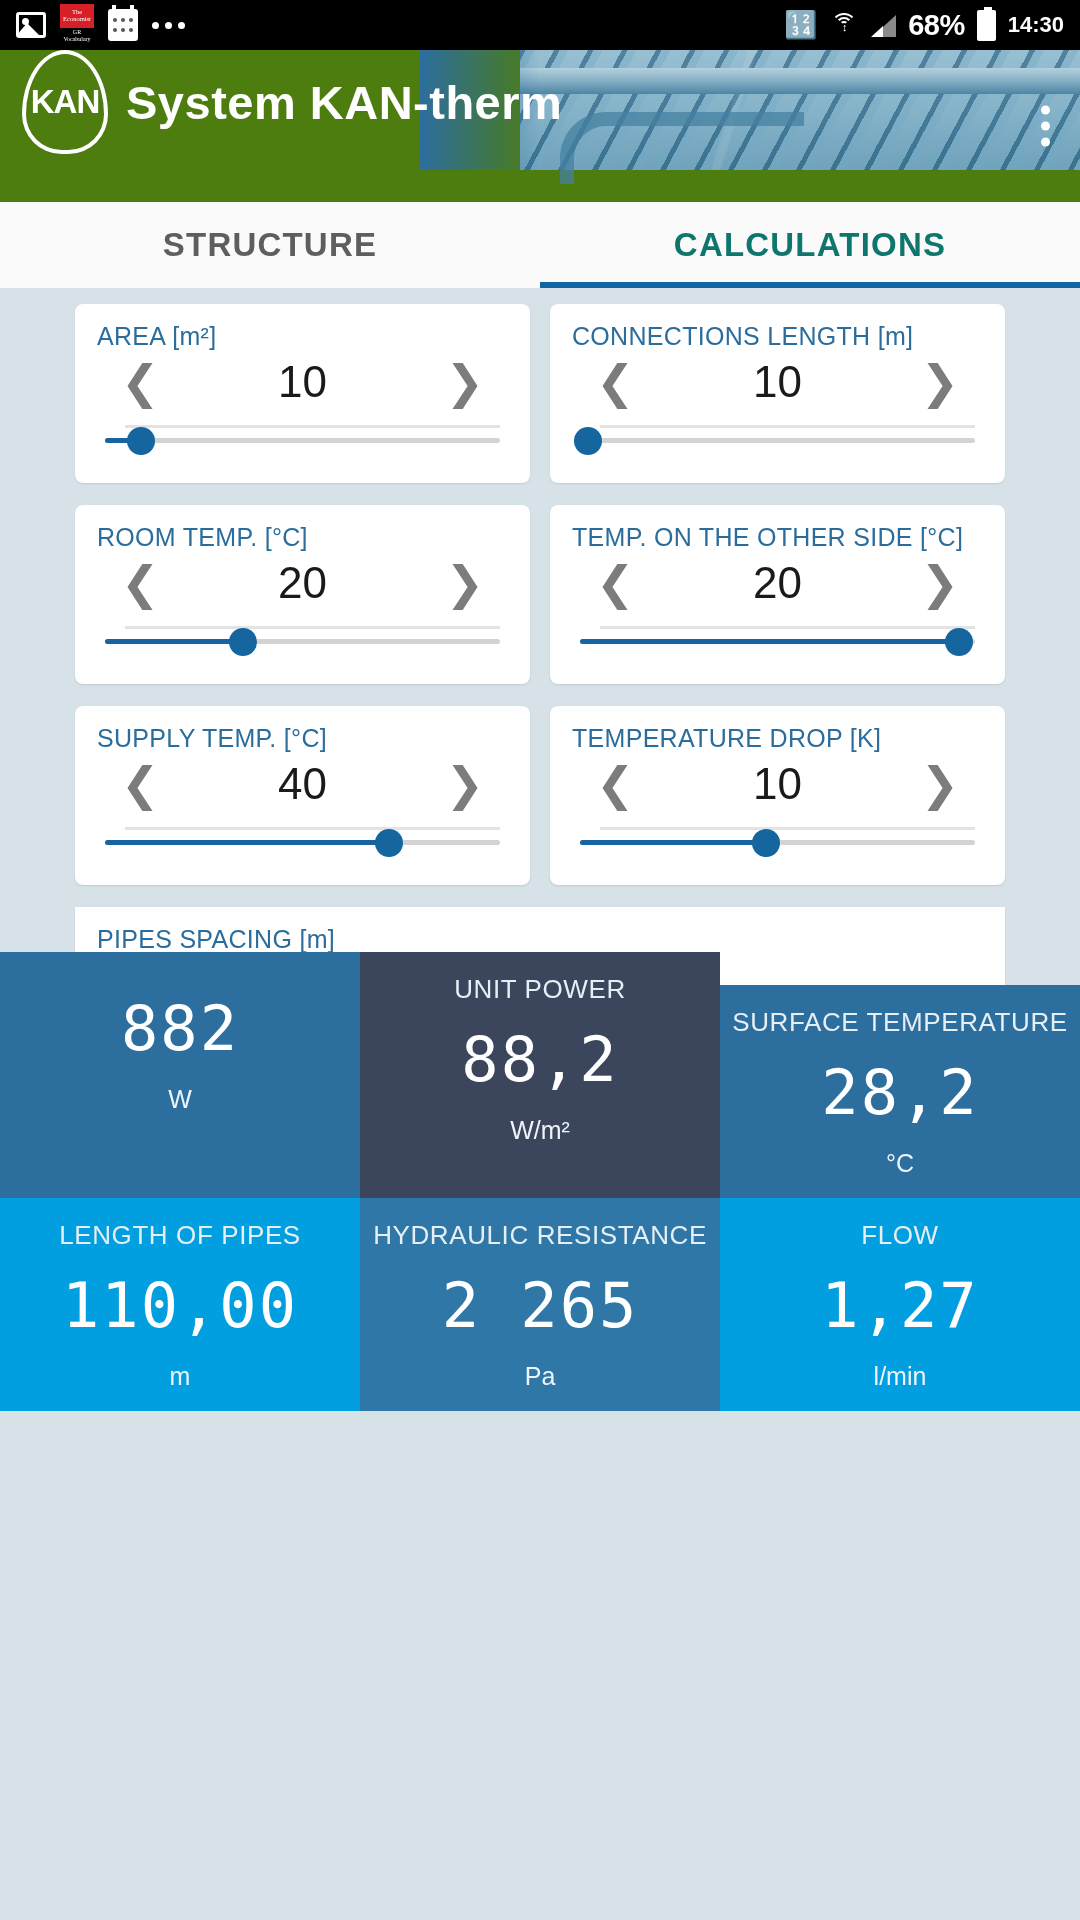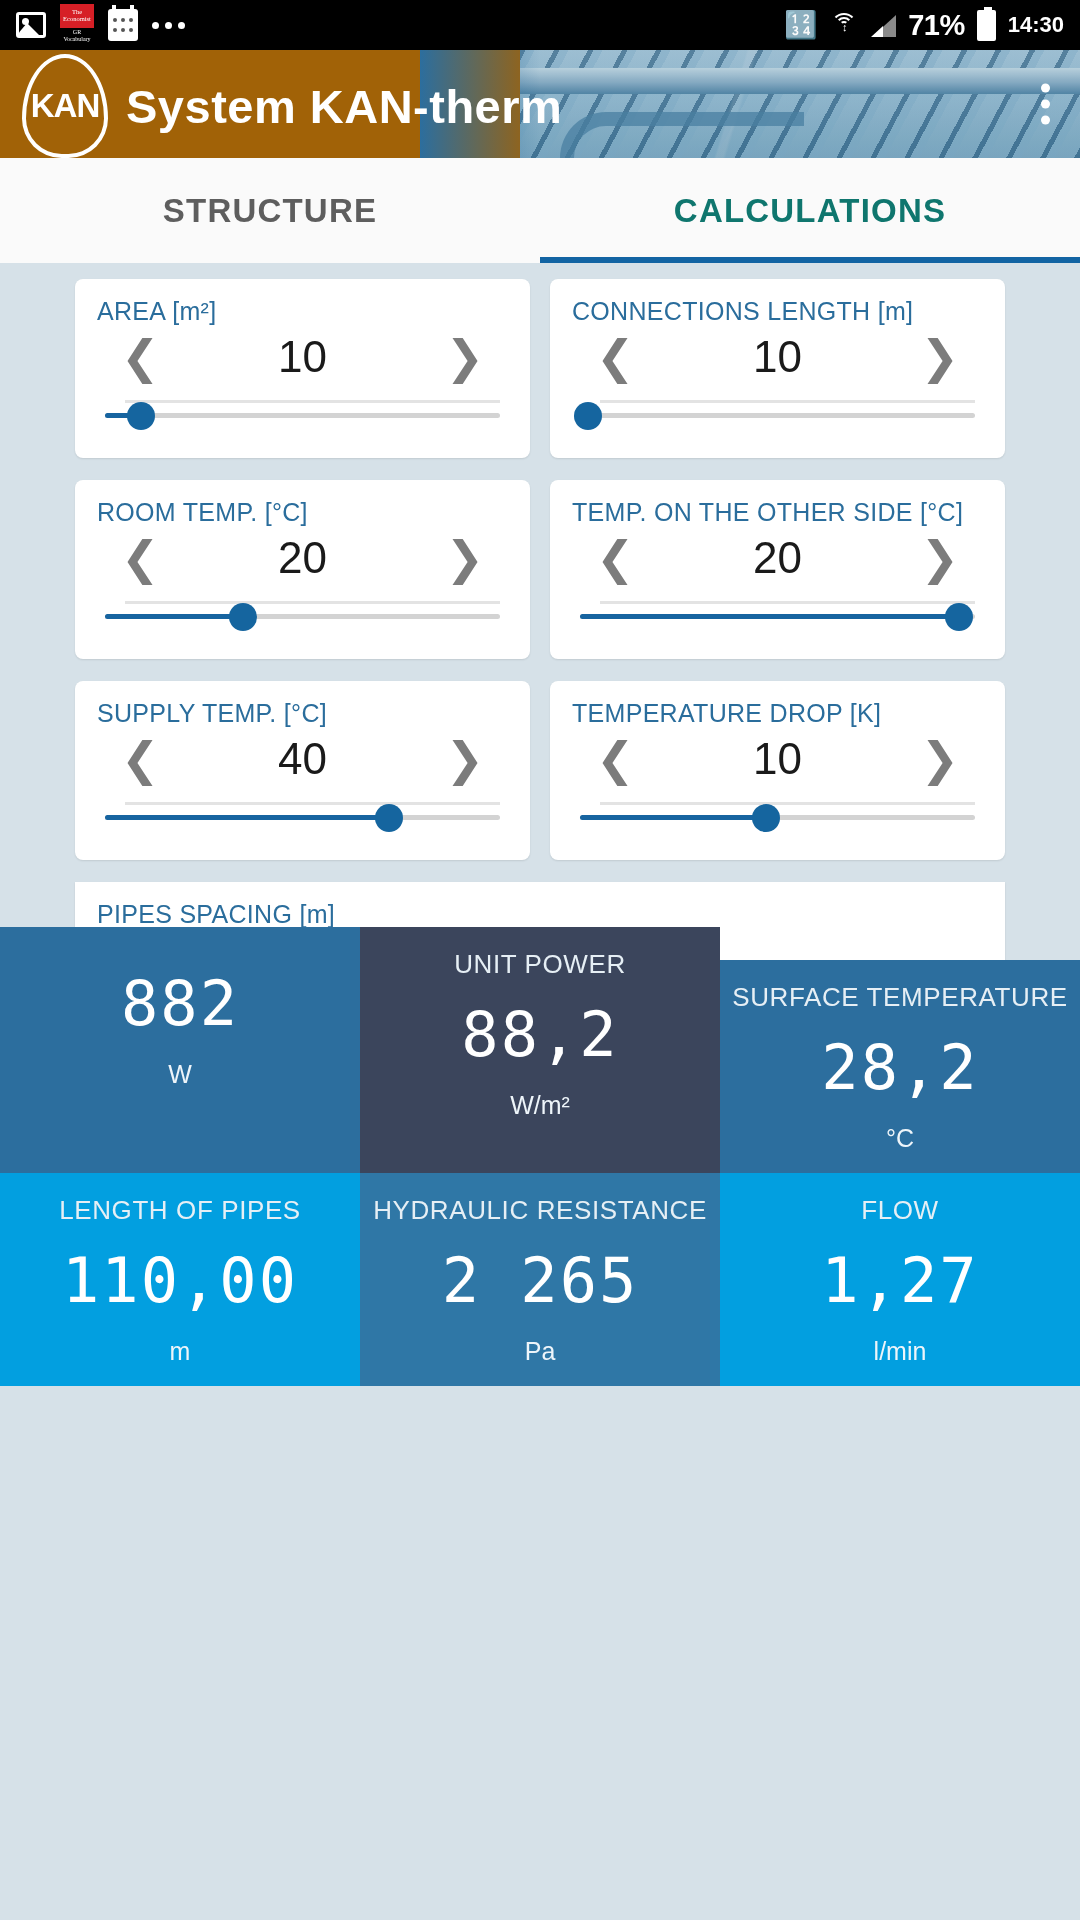--- a/index.html
+++ b/index.html
@@ -92,22 +92,22 @@
     width:19px;height:31px;border:3px solid #fff;border-radius:2px;
     position:relative;background:#fff;
   }
   .ic-batt:before{
     content:"";position:absolute;top:-6px;left:4px;width:8px;height:4px;background:#fff;
   }
   .sb-time{font-size:22px;font-weight:bold;letter-spacing:0px;}
 
   
   .appbar{
-    height:108px;background:#a16207;position:relative;overflow:hidden;
-    display:flex;align-items:flex-end;
+    height:152px;background:#4d7c0f;position:relative;overflow:hidden;
+    display:flex;align-items:flex-start;
   }
   .appbar .pipes{
     position:absolute;right:0;top:0;width:560px;height:120px;
     background:
       linear-gradient(107deg, rgba(41,110,158,.0) 0 38%, rgba(255,255,255,.10) 38.4% 39.5%, rgba(41,110,158,0) 40% 100%),
       repeating-linear-gradient(118deg, rgba(28,84,126,.55) 0 5px, rgba(138,184,214,.50) 5px 13px, rgba(190,219,237,.22) 13px 30px),
       linear-gradient(180deg, #93bcd8 0%, #7fb0cf 40%, #5d96ba 100%);
     opacity:.95;
   }
   .appbar .pipes:before{
@@ -147,21 +147,21 @@
   .apptitle b{font-weight:bold;}
   .apptitle .light{font-weight:700;}
   .kebab{
     position:absolute;right:30px;top:50%;transform:translateY(-50%);
     z-index:4;display:flex;flex-direction:column;gap:7px;
   }
   .kebab i{width:9px;height:9px;border-radius:50%;background:#fff;display:block;}
 
   
   .tabs{
-    height:105px;background:#fafafa;display:flex;position:relative;
+    height:86px;background:#fafafa;display:flex;position:relative;
   }
   .tab{
     flex:1;display:flex;align-items:center;justify-content:center;
     font-size:33px;font-weight:bold;letter-spacing:1.2px;
   }
   .tab.inactive{color:#5e5e5e;}
   .tab.active{color:#0f766e;}
   .tab-ind{
     position:absolute;bottom:0;left:50%;width:50%;height:6px;background:#1264a3;
   }
@@ -279,21 +279,21 @@
   </div>
   <div class="sb-right">
     <div class="ic-bt">🔢</div>
     <div class="ic-wifi">
       <span class="a"></span>
         <span class="b"></span>
         <span class="c"></span>
       <div class="arrows">↕</div>
     </div>
     <div class="ic-sig"></div>
-    <div class="sb-batt-pct">71%</div>
+    <div class="sb-batt-pct">68%</div>
     <div class="ic-batt"></div>
     <div class="sb-time">14:30</div>
   </div>
 </div>
 
 <div class="appbar">
   <div class="pipes"></div>
   <div class="fade"></div>
   <div class="logo-wrap">
     <div class="kan-egg">

